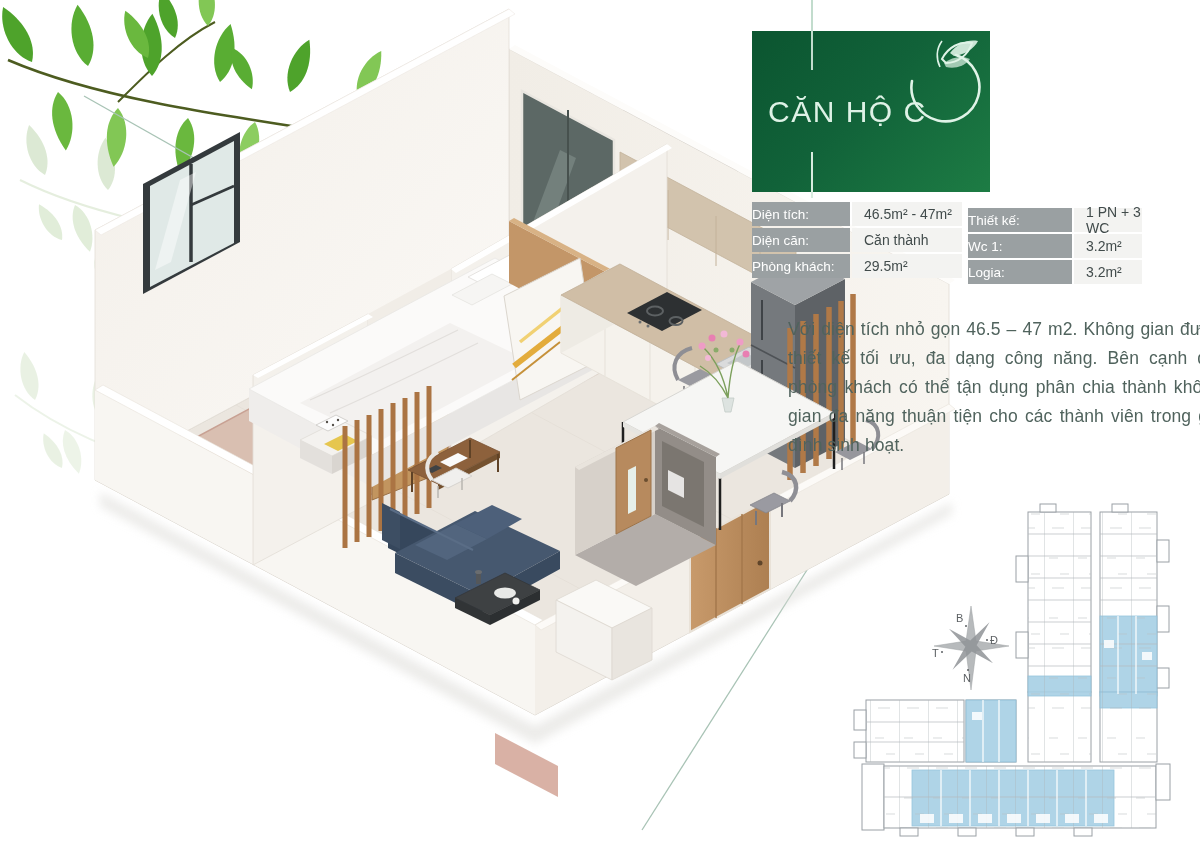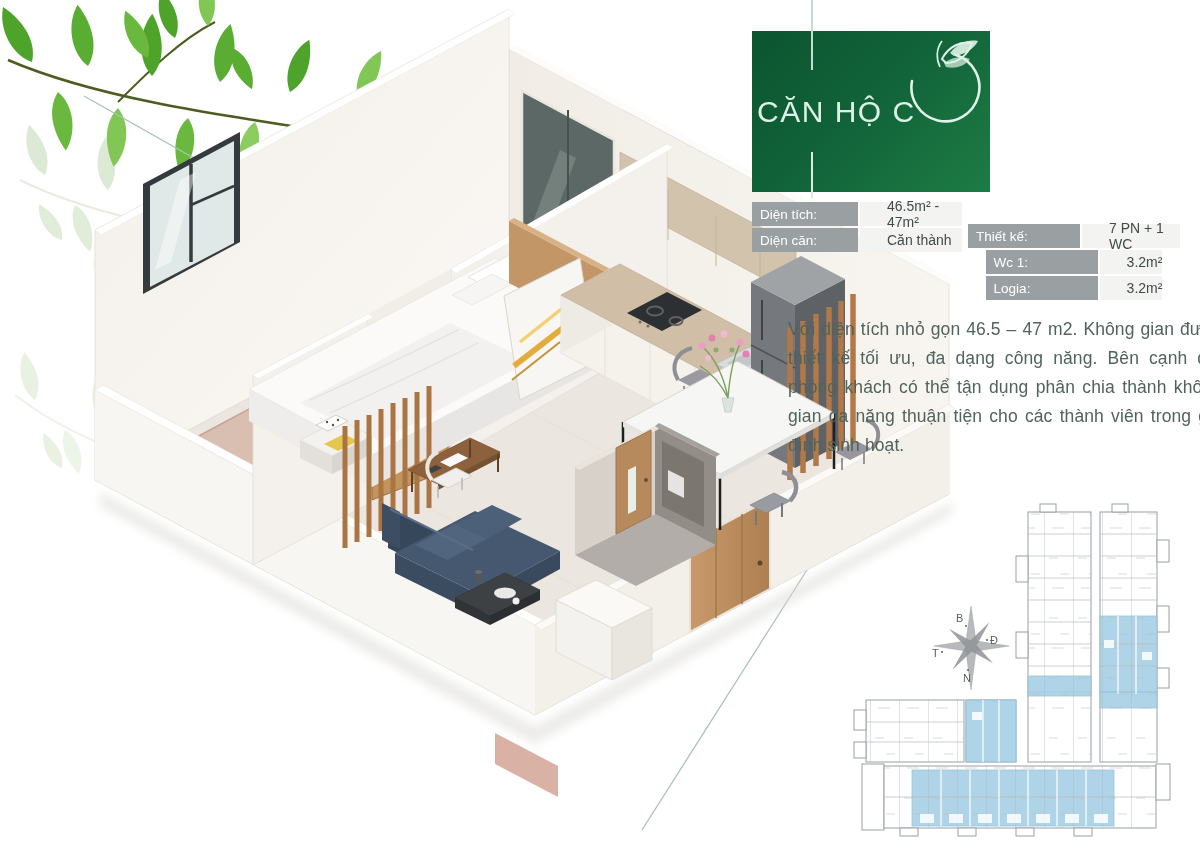--- a/index.html
+++ b/index.html
@@ -5,37 +5,37 @@
   html,body{margin:0;padding:0;background:#ffffff;}
   #stage{position:relative;width:1200px;height:857px;background:#ffffff;overflow:hidden;
          font-family:"Liberation Sans", sans-serif;}
   #scene{position:absolute;left:0;top:0;width:1200px;height:857px;}
 
   
   .badge{position:absolute;left:752px;top:31px;width:238px;height:161px;
          background:linear-gradient(135deg,#0b5530 0%,#116239 45%,#1d7c44 100%);
          display:flex;align-items:center;justify-content:flex-start;}
   .badge-title{color:#def2e6;font-size:30px;letter-spacing:1.5px;font-weight:400;
-               margin-left:5px;white-space:nowrap;}
+               margin-left:16px;white-space:nowrap;}
   .badge-logo{position:absolute;right:8px;top:6px;}
   .accent-line{position:absolute;left:811px;width:2px;background:#c2dccd;z-index:5;}
   .accent-top{top:0;height:70px;}
   .accent-bottom{top:152px;height:46px;background:#d8ecdf;}
 
   
   .spec-table{position:absolute;display:flex;flex-direction:column;gap:2px;}
   .spec-left{left:752px;top:202px;width:210px;}
-  .spec-right{left:968px;top:224px;width:212px;align-items:center;}
+  .spec-right{left:968px;top:208px;width:174px;}
   .spec-row{display:flex;gap:2px;height:24px;}
   .spec-label{background:#9aa0a2;color:#ffffff;font-size:13.5px;display:flex;
-              align-items:center;padding-left:8px;}
+              align-items:center;}
   .spec-left .spec-label{width:98px;}
   .spec-right .spec-label{width:104px;}
   .spec-value{background:#f3f3f1;color:#414b4b;font-size:14px;display:flex;
-              align-items:center;padding-left:27px;flex:1;}
+              align-items:center;padding-left:12px;flex:1;}
 
   
   .description{position:absolute;left:788px;top:315px;width:434px;
                font-size:17.5px;line-height:29px;color:#50635d;text-align:justify;
                letter-spacing:0.1px;}
 </style>
 </head>
 <body>
 
 <div id="stage">
@@ -509,26 +509,30 @@
 
 <div class="spec-table spec-left">
   <div class="spec-row">
     <div class="spec-label">Diện tích:</div>
     <div class="spec-value">46.5m² - 47m²</div>
   </div>
   <div class="spec-row">
     <div class="spec-label">Diện căn:</div>
     <div class="spec-value">Căn thành</div>
   </div>
+  <div class="spec-row">
+    <div class="spec-label">Phòng khách:</div>
+    <div class="spec-value">29.5m²</div>
+  </div>
 </div>
 
 <div class="spec-table spec-right">
   <div class="spec-row">
     <div class="spec-label">Thiết kế:</div>
-    <div class="spec-value">7 PN + 1 WC</div>
+    <div class="spec-value">1 PN + 3 WC</div>
   </div>
   <div class="spec-row">
     <div class="spec-label">Wc 1:</div>
     <div class="spec-value">3.2m²</div>
   </div>
   <div class="spec-row">
     <div class="spec-label">Logia:</div>
     <div class="spec-value">3.2m²</div>
   </div>
 </div>

